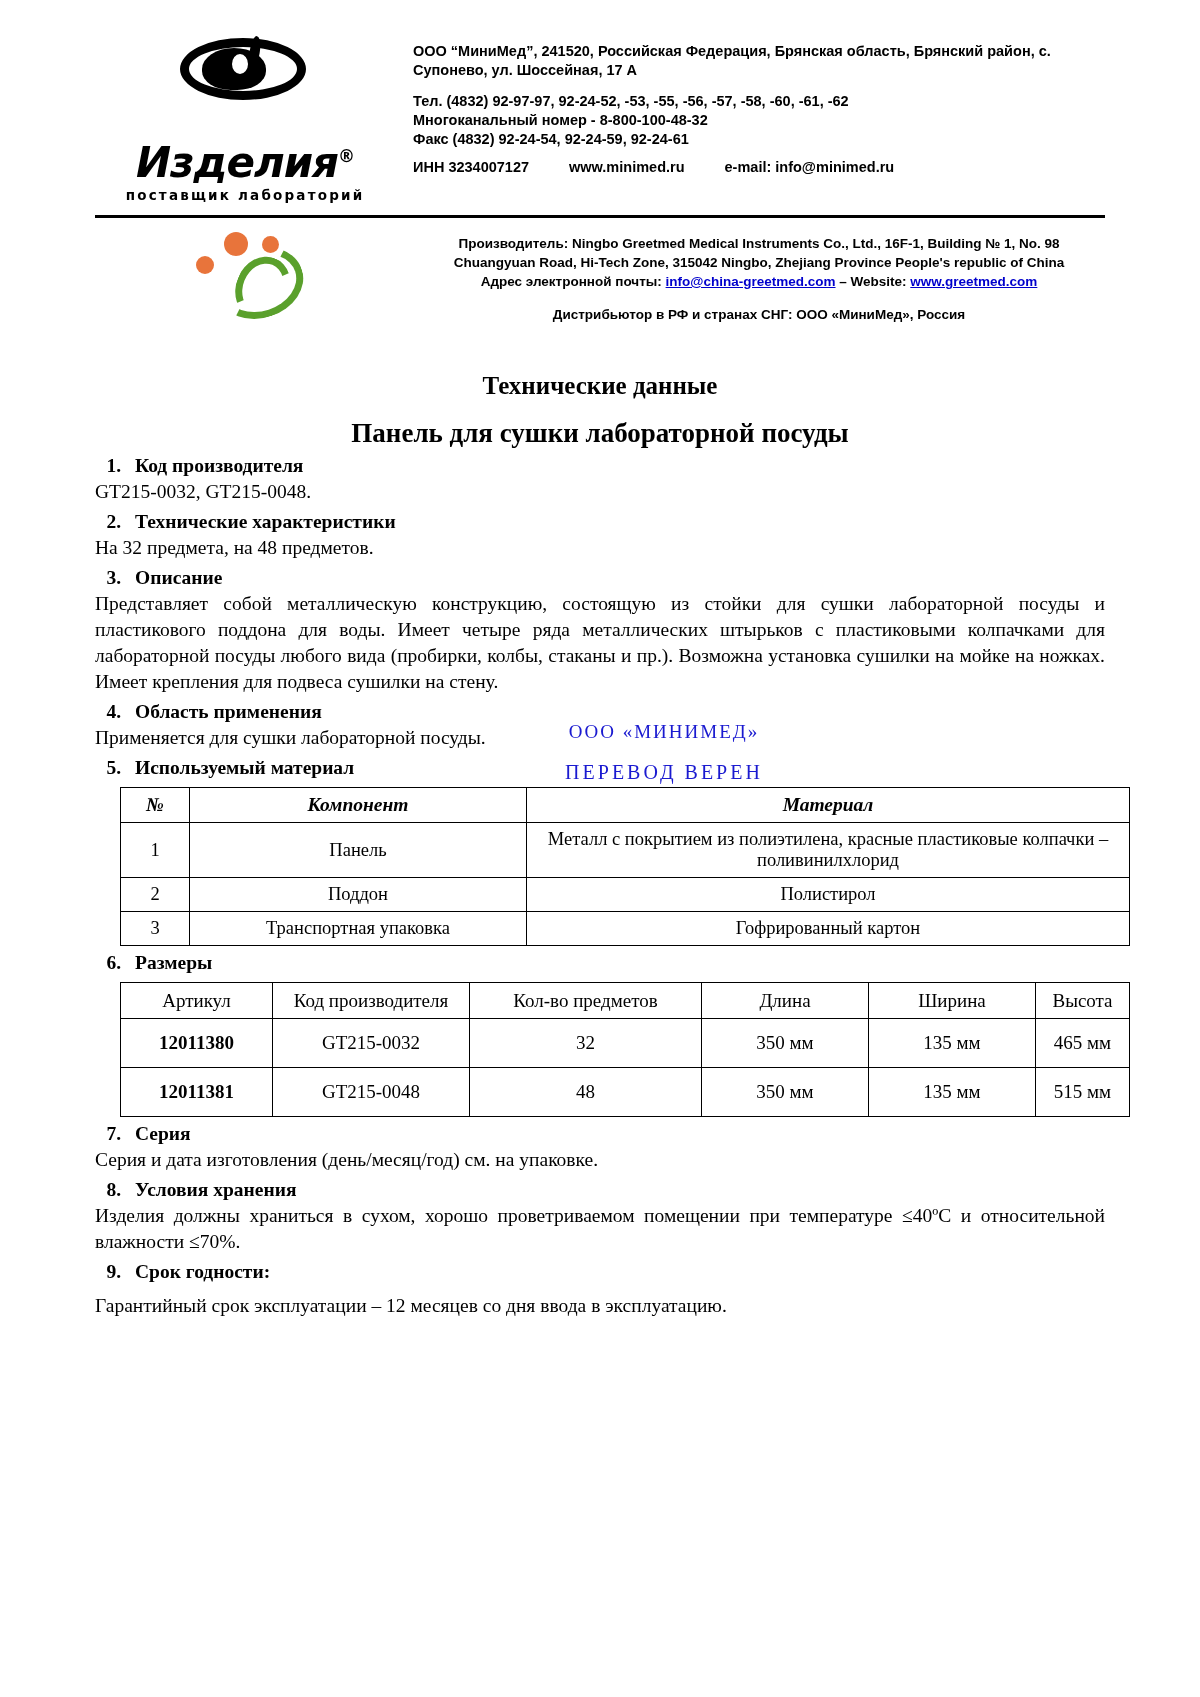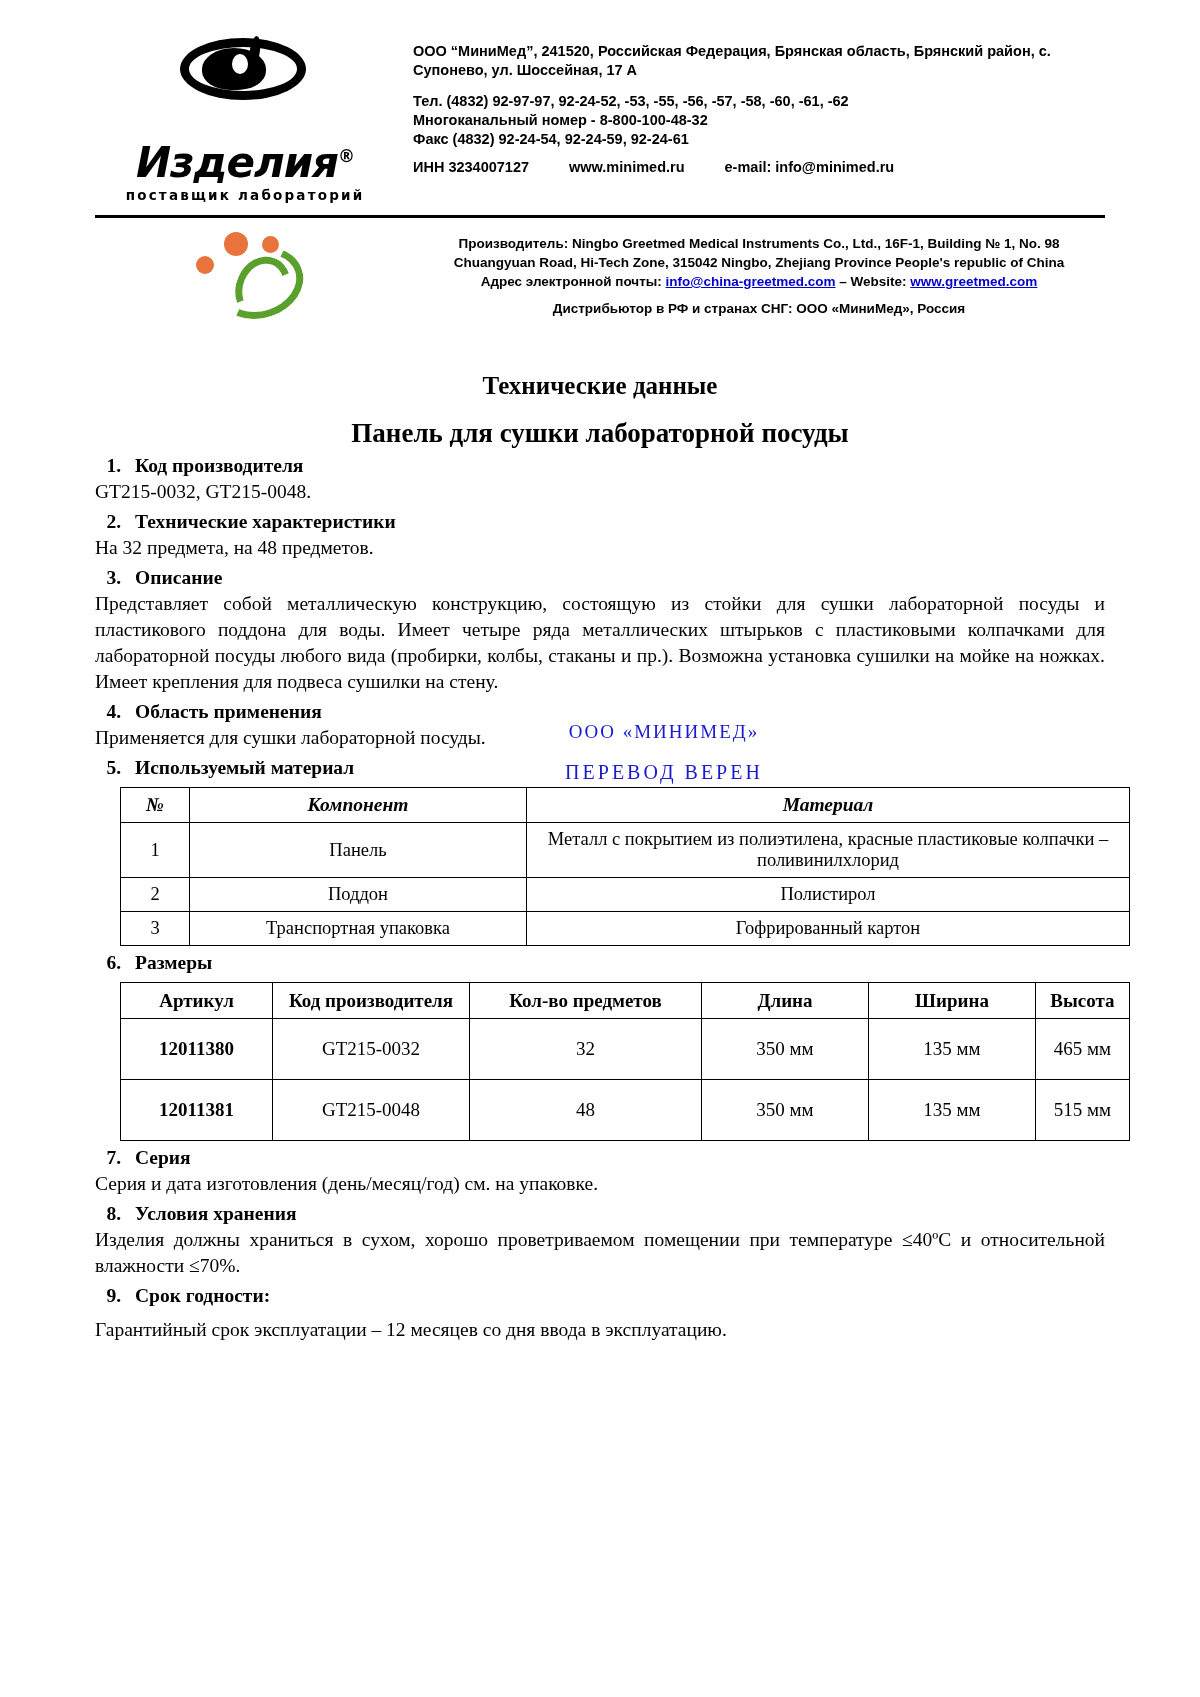--- a/index.html
+++ b/index.html
@@ -195,21 +195,21 @@
     font-size: 13.5px;
     font-weight: bold;
     line-height: 19px;
     text-align: center;
   }
   .greetmed-text a {
     color: #0000cc;
     text-decoration: underline;
   }
   .distrib {
-    margin-top: 8px;
+    margin-top: 14px;
     text-align: center;
   }
 
   
   .doc-title {
     text-align: center;
     font-weight: bold;
     font-size: 25px;
     margin-top: 34px;
   }
@@ -277,25 +277,25 @@
   .tbl-materials { width: 1010px; }
   .tbl-materials th {
     font-weight: bold;
     font-style: italic;
     font-size: 19.5px;
   }
   .tbl-materials .c-num { width: 52px; }
   .tbl-materials .c-comp { width: 320px; }
   .tbl-sizes { width: 1010px; }
   .tbl-sizes th {
-    font-weight: bold;
+    font-weight: normal;
     font-size: 19px;
     line-height: 23px;
   }
-  .tbl-sizes td { font-size: 19px; padding: 19px 6px; }
+  .tbl-sizes td { font-size: 19px; padding: 13px 6px; }
   .tbl-sizes td.art { font-weight: bold; }
 </style>
 </head>
 <body>
 
 <div class="page">
 
   <div class="header-top">
     <div class="logo-minimed">
       <div class="mm-mark">

